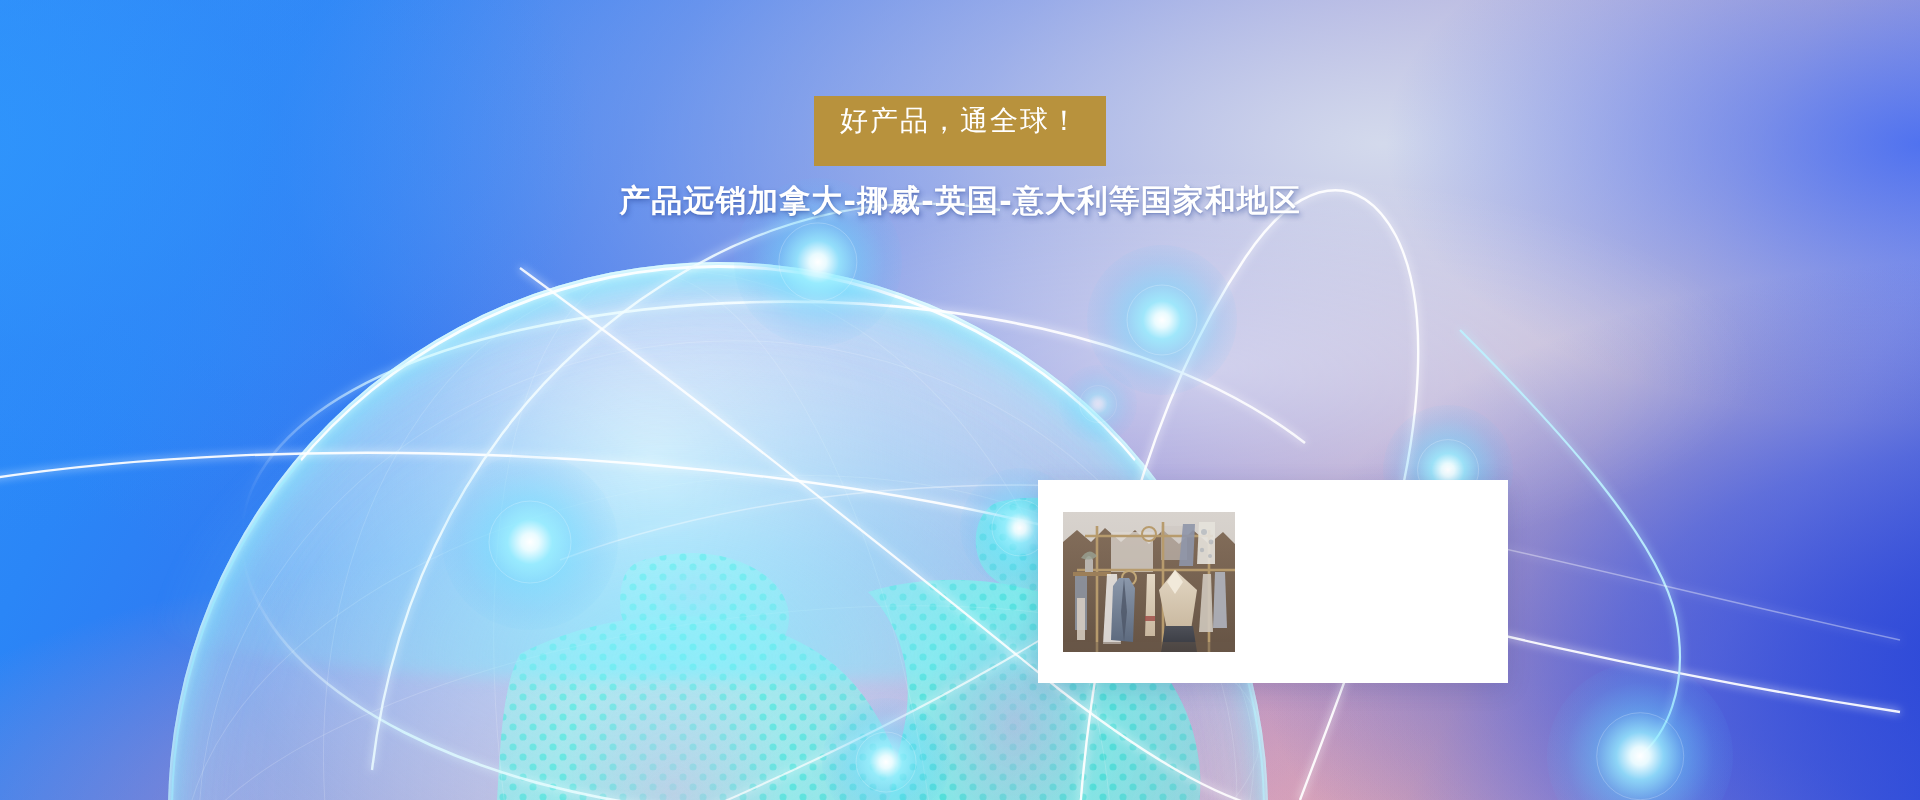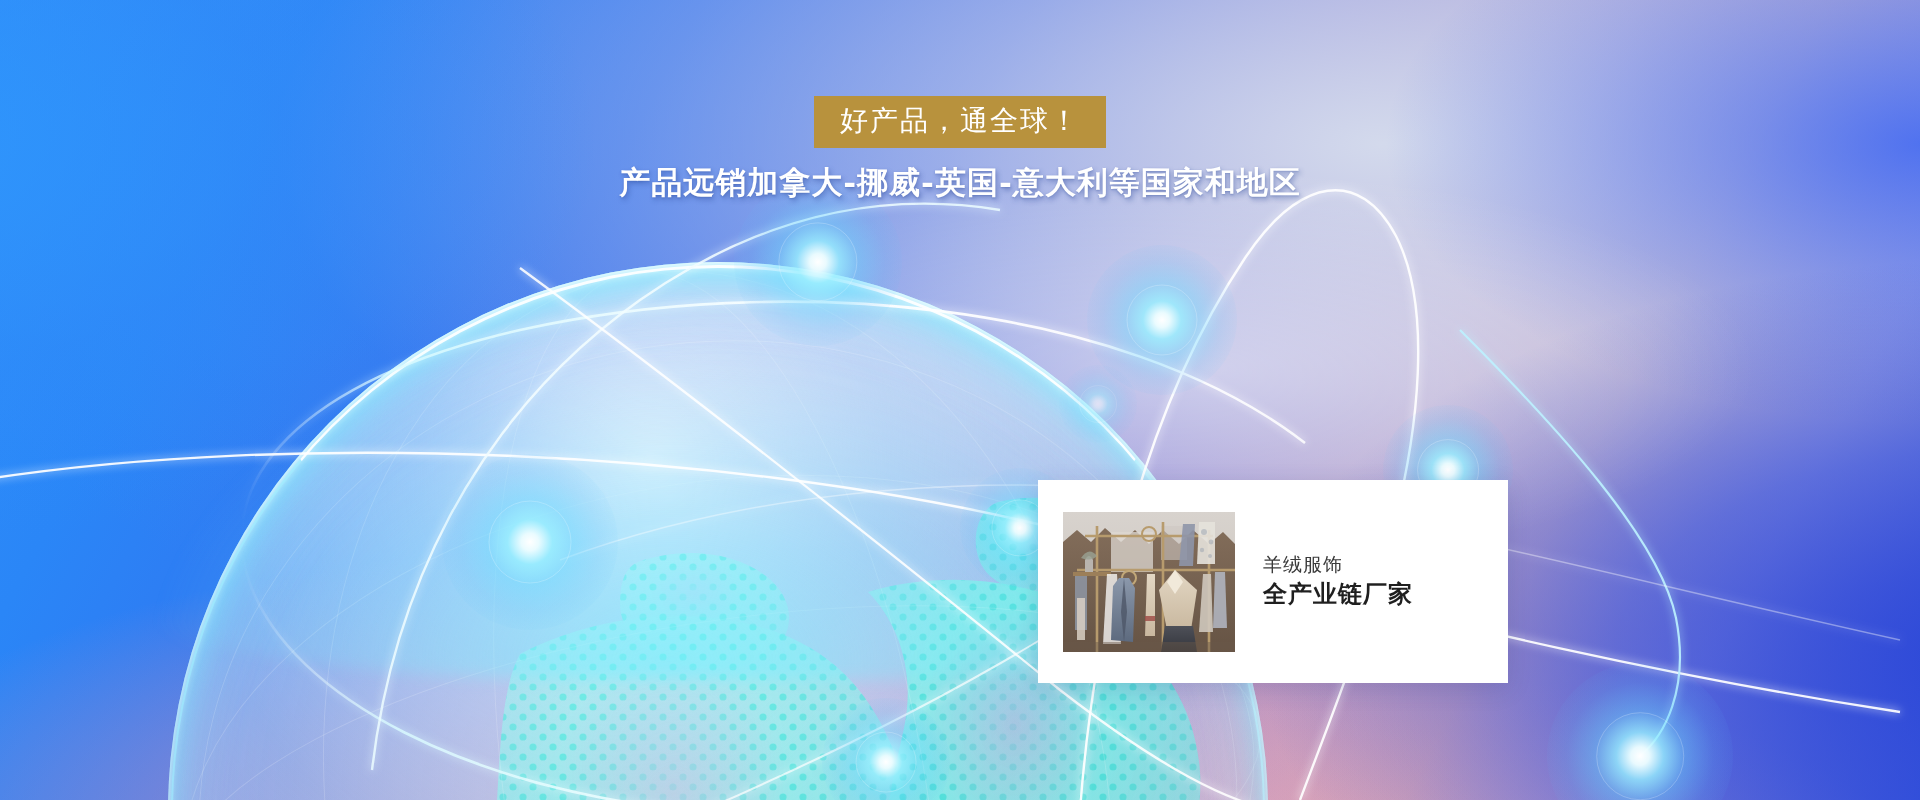--- a/index.html
+++ b/index.html
@@ -131,21 +131,21 @@
     left: 0; right: 0; top: 96px;
     text-align: center;
   }
   #badge {
     display: inline-block;
     background: #b8923d;
     color: #ffffff;
     font-size: 28px;
     line-height: 1;
     letter-spacing: 2px;
-    padding: 11px 26px 13px 26px;
+    padding: 11px 26px 31px 26px;
     font-family: "DejaVu Sans", "Liberation Sans", sans-serif;
     font-weight: 400;
   }
   #headline {
     margin-top: 16px;
     color: #ffffff;
     font-size: 31px;
     line-height: 1.22;
     font-weight: 700;
     letter-spacing: 1px;
@@ -411,19 +411,15 @@
           <circle cx="141" cy="20" r="3"></circle>
             <circle cx="148" cy="30" r="2.4"></circle>
           <circle cx="139" cy="38" r="2.2"></circle>
             <circle cx="147" cy="44" r="2"></circle>
         </g>
 
         <rect x="0" y="130" width="172" height="10" fill="#6b5949" opacity="0.45"></rect>
       </svg>
     </div>
 
-    <div id="card-text">
-      <div id="card-subtitle">羊绒服饰</div>
-      <div id="card-title">全产业链厂家</div>
-    </div>
   </div>
 
 </div>
 
 </body></html>

